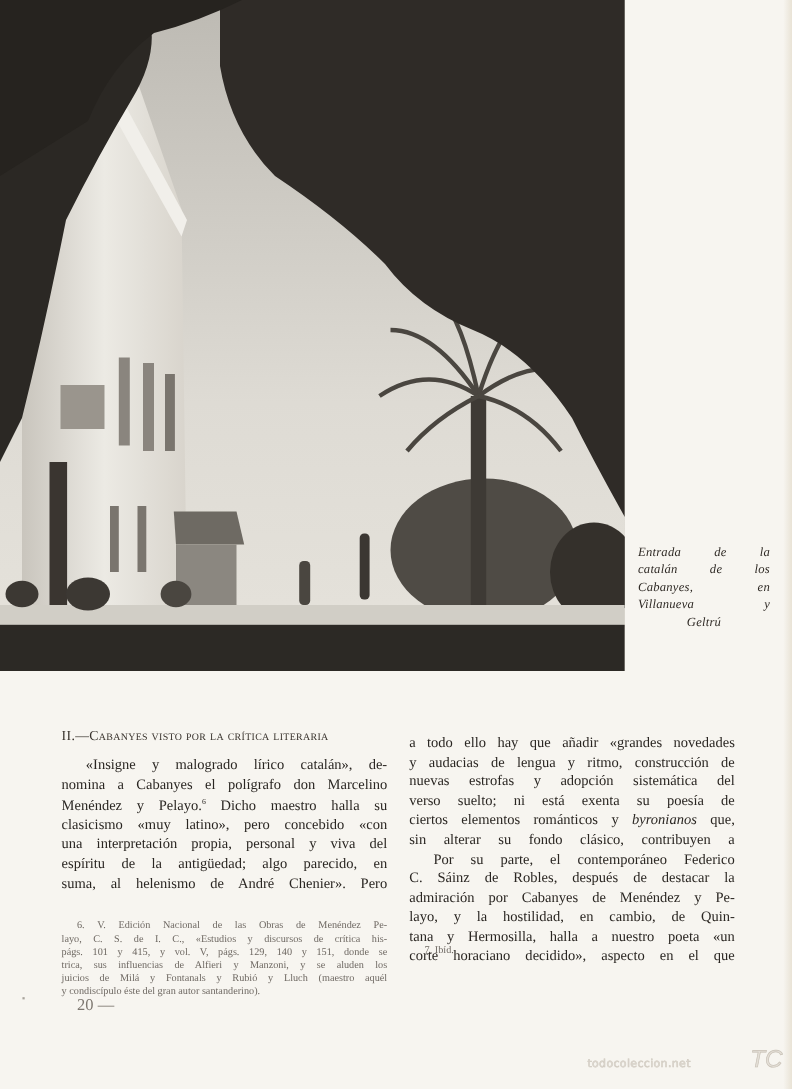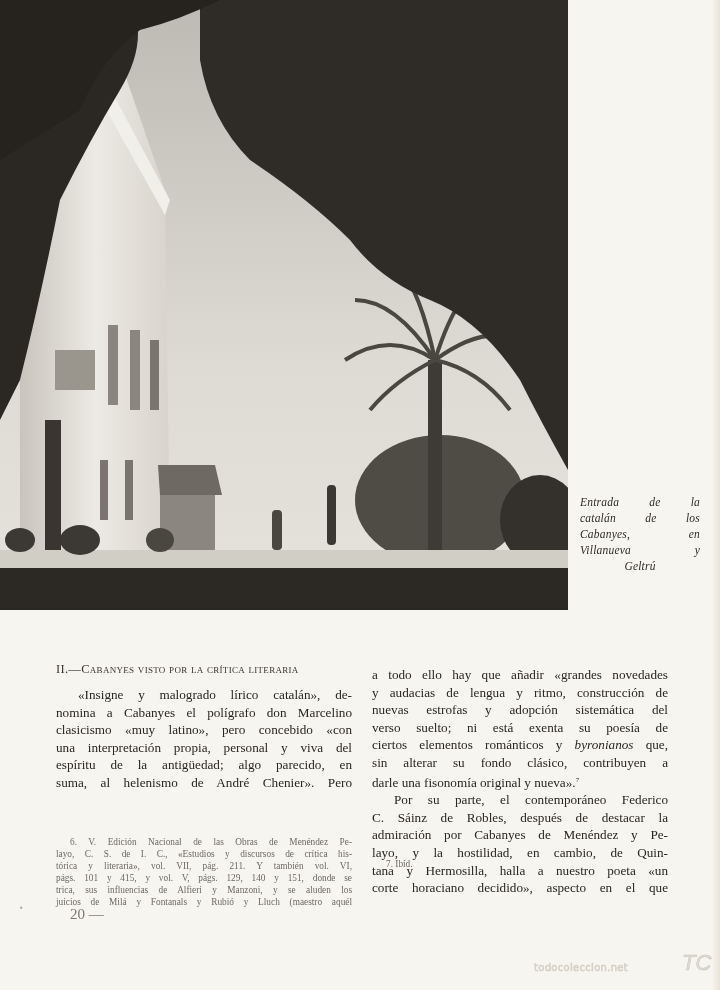--- a/index.html
+++ b/index.html
@@ -146,49 +146,49 @@
   <span class="last">Geltrú</span>
 </div>
 
 <div class="section-heading">
   <span>II.</span><span>—</span><span class="sc">Cabanyes visto por la crítica literaria</span>
 </div>
 
 <div class="col col-left">
   <span class="line indent">«Insigne y malogrado lírico catalán», de-</span>
   <span class="line">nomina a Cabanyes el polígrafo don Marcelino</span>
+  <span class="line"><span>Menéndez y Pelayo.</span><sup>6</sup> <span>Dicho maestro halla su</span></span>
   <span class="line">clasicismo «muy latino», pero concebido «con</span>
   <span class="line">una interpretación propia, personal y viva del</span>
   <span class="line">espíritu de la antigüedad; algo parecido, en</span>
   <span class="line">suma, al helenismo de André Chenier». Pero</span>
 </div>
 
 <div class="col col-right">
   <span class="line">a todo ello hay que añadir «grandes novedades</span>
   <span class="line">y audacias de lengua y ritmo, construcción de</span>
   <span class="line">nuevas estrofas y adopción sistemática del</span>
   <span class="line">verso suelto; ni está exenta su poesía de</span>
   <span class="line"><span>ciertos elementos románticos y</span> <em>byronianos</em> <span>que,</span></span>
   <span class="line">sin alterar su fondo clásico, contribuyen a</span>
-  <span class="line last"><span>darle una fisonomía original y nueva».</span><sup>7</sup></span>
   <span class="line indent">Por su parte, el contemporáneo Federico</span>
   <span class="line">C. Sáinz de Robles, después de destacar la</span>
   <span class="line">admiración por Cabanyes de Menéndez y Pe-</span>
   <span class="line">layo, y la hostilidad, en cambio, de Quin-</span>
   <span class="line">tana y Hermosilla, halla a nuestro poeta «un</span>
   <span class="line">corte horaciano decidido», aspecto en el que</span>
 </div>
 
 <div class="footnote fn-left">
   <span class="line first">6. V. Edición Nacional de las Obras de Menéndez Pe-</span>
   <span class="line">layo, C. S. de I. C., «Estudios y discursos de crítica his-</span>
-  <span class="line">tórica y literaria», vol. VII, pág. 211. Y también vol. VI,</span>
   <span class="line">págs. 101 y 415, y vol. V, págs. 129, 140 y 151, donde se</span>
   <span class="line">trica, sus influencias de Alfieri y Manzoni, y se aluden los</span>
   <span class="line">juicios de Milá y Fontanals y Rubió y Lluch (maestro aquél</span>
+  <span class="line last">y condiscípulo éste del gran autor santanderino).</span>
 </div>
 
 <div class="footnote fn-right">7. Ibíd.</div>
 
 <div class="margin-mark">▪</div>
 <div class="page-number">20 —</div>
 
 <div class="watermark">todocoleccion.net</div>
 <div class="watermark-logo">TC</div>
 

